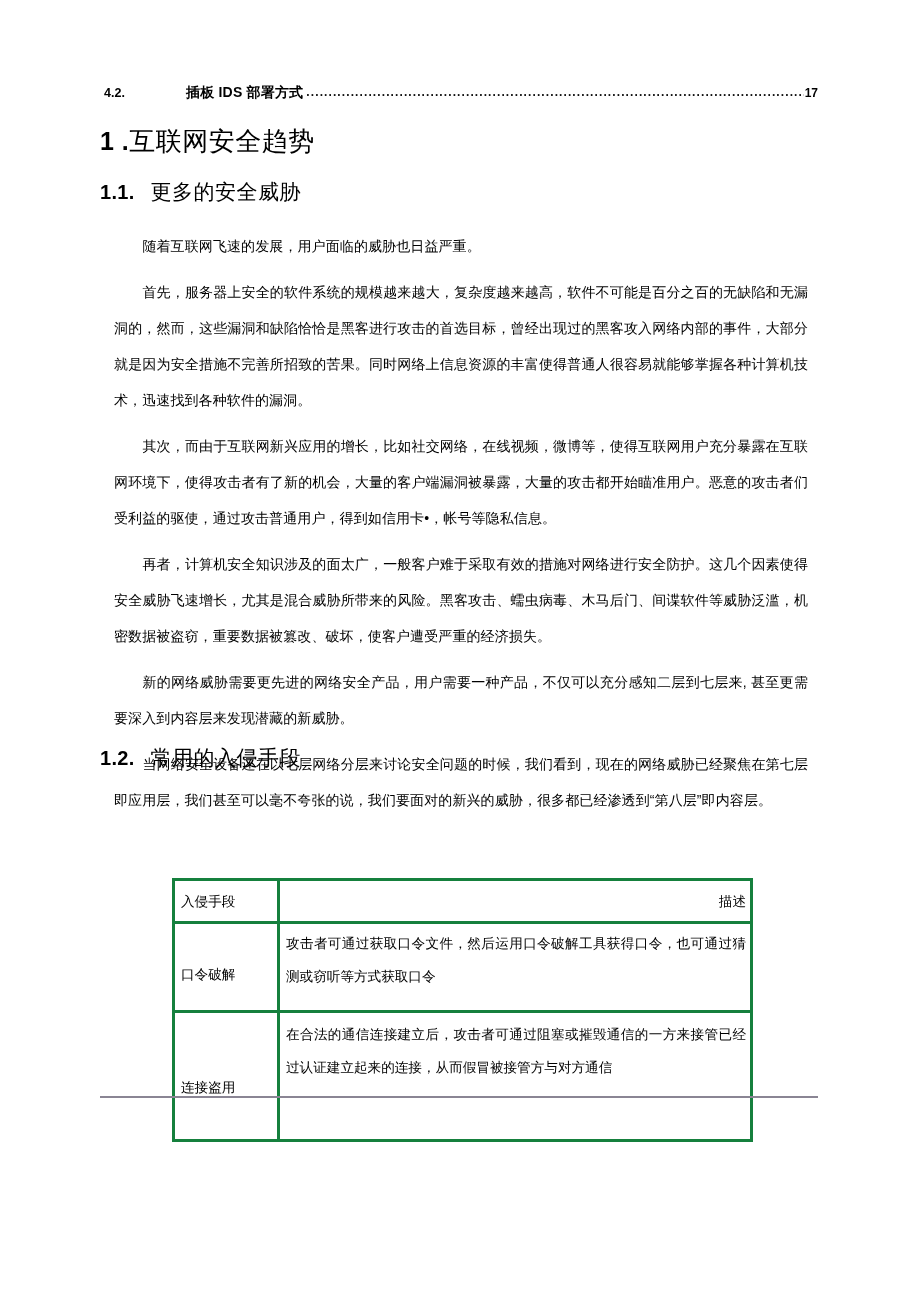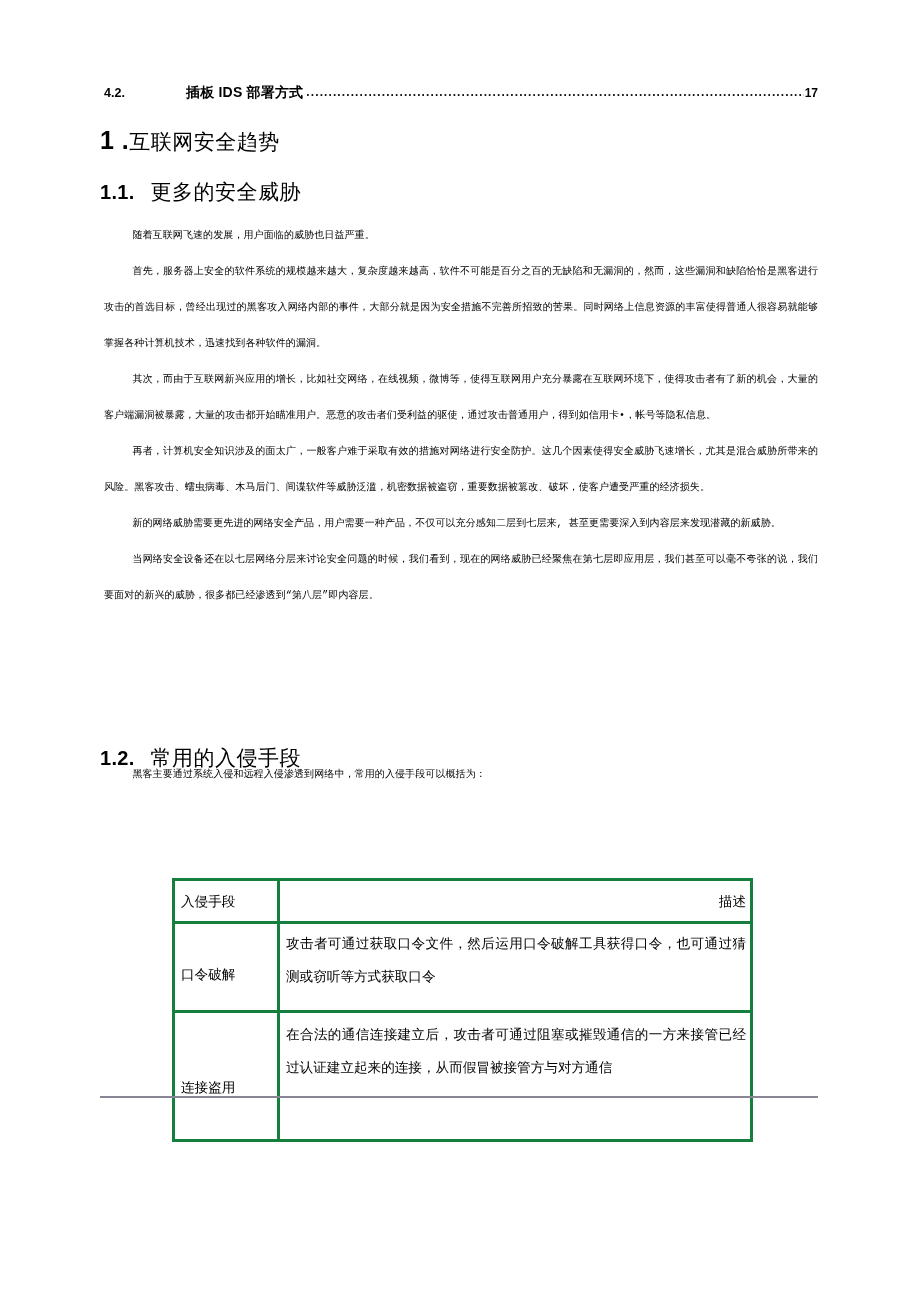--- a/index.html
+++ b/index.html
@@ -76,21 +76,21 @@
     line-height: 1;
   }
   .h1 .h1-num {
     font-family: "Liberation Sans", "DejaVu Sans", sans-serif;
     font-size: 25px;
     font-weight: bold;
     letter-spacing: 0.5px;
   }
   .h1 .h1-text {
     font-family: "DejaVu Sans", "Liberation Sans", sans-serif;
-    font-size: 21px;
+    font-size: 26px;
     font-weight: 400;
     letter-spacing: 0.5px;
   }
 
   .h2 {
     position: absolute;
     left: 100px;
     white-space: nowrap;
     line-height: 1;
   }
@@ -110,27 +110,27 @@
   .h2-a { top: 182px; }
   .h2-b { top: 748px; }
 
   
   .body-block {
     position: absolute;
     left: 104px;
     width: 714px;
   }
   .para {
-    font-family: Liberation Mono, monospace;
-    font-size: 10px;
+    font-family: Liberation Sans, sans-serif;
+    font-size: 14px;
     line-height: 36px;
     text-align: justify;
     text-justify: inter-ideograph;
     text-indent: 28.4px;
-    margin: 0;
+    margin: 10px;
     letter-spacing: 0.1px;
   }
   .blk-a { top: 218px; }
   .blk-b { top: 757px; }
 
   
   .tbl-wrap {
     position: absolute;
     left: 172px;
     top: 878px;
@@ -211,23 +211,20 @@
     <p class="para">其次，而由于互联网新兴应用的增长，比如社交网络，在线视频，微博等，使得互联网用户充分暴露在互联网环境下，使得攻击者有了新的机会，大量的客户端漏洞被暴露，大量的攻击都开始瞄准用户。恶意的攻击者们受利益的驱使，通过攻击普通用户，得到如信用卡•，帐号等隐私信息。</p>
     <p class="para">再者，计算机安全知识涉及的面太广，一般客户难于采取有效的措施对网络进行安全防护。这几个因素使得安全威胁飞速增长，尤其是混合威胁所带来的风险。黑客攻击、蠕虫病毒、木马后门、间谍软件等威胁泛滥，机密数据被盗窃，重要数据被篡改、破坏，使客户遭受严重的经济损失。</p>
     <p class="para">新的网络威胁需要更先进的网络安全产品，用户需要一种产品，不仅可以充分感知二层到七层来, 甚至更需要深入到内容层来发现潜藏的新威胁。</p>
     <p class="para">当网络安全设备还在以七层网络分层来讨论安全问题的时候，我们看到，现在的网络威胁已经聚焦在第七层即应用层，我们甚至可以毫不夸张的说，我们要面对的新兴的威胁，很多都已经渗透到“第八层”即内容层。</p>
   </div>
 
   <div class="h2 h2-b">
     <span class="h2-num">1.2.</span><span class="h2-text">常用的入侵手段</span>
   </div>
 
-  <div class="body-block blk-b">
-    <p class="para">黑客主要通过系统入侵和远程入侵渗透到网络中，常用的入侵手段可以概括为：</p>
-  </div>
 
   <div class="tbl-wrap">
     <table class="intrusion">
       <colgroup>
           <col class="c1">
           <col class="c2">
         </colgroup>
       <tbody>
         <tr>
           <td class="hd-left">入侵手段</td>

